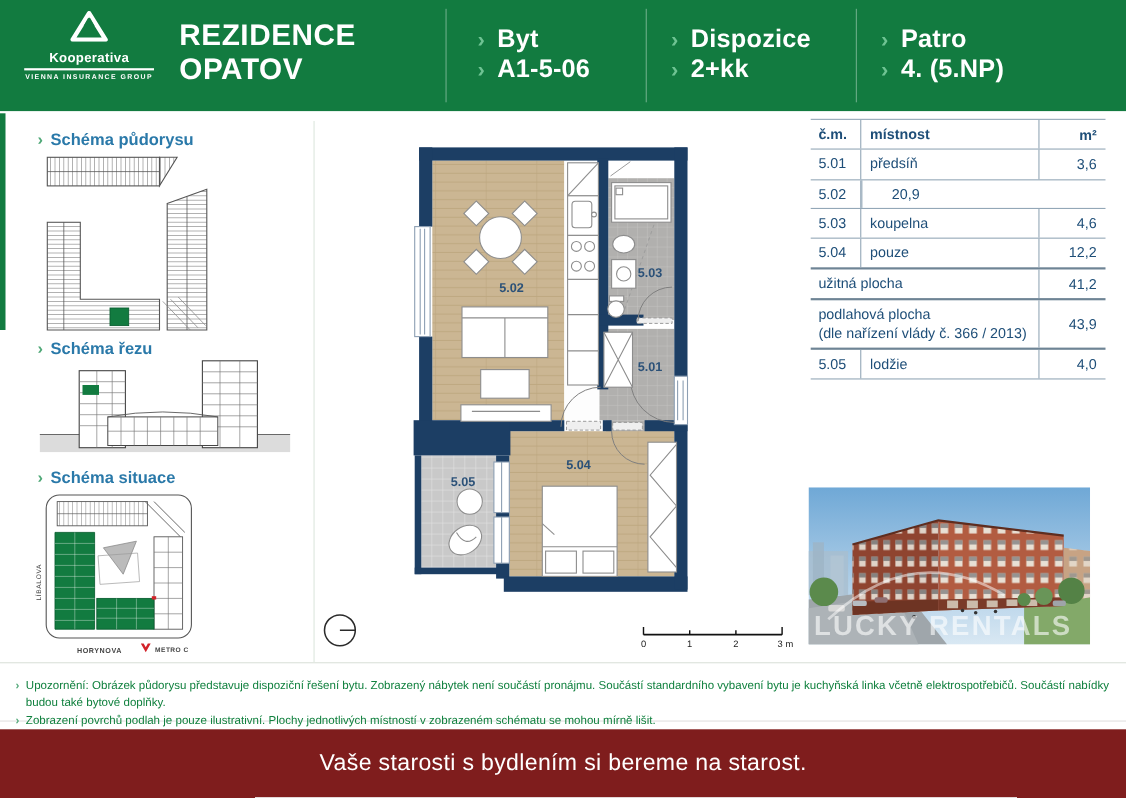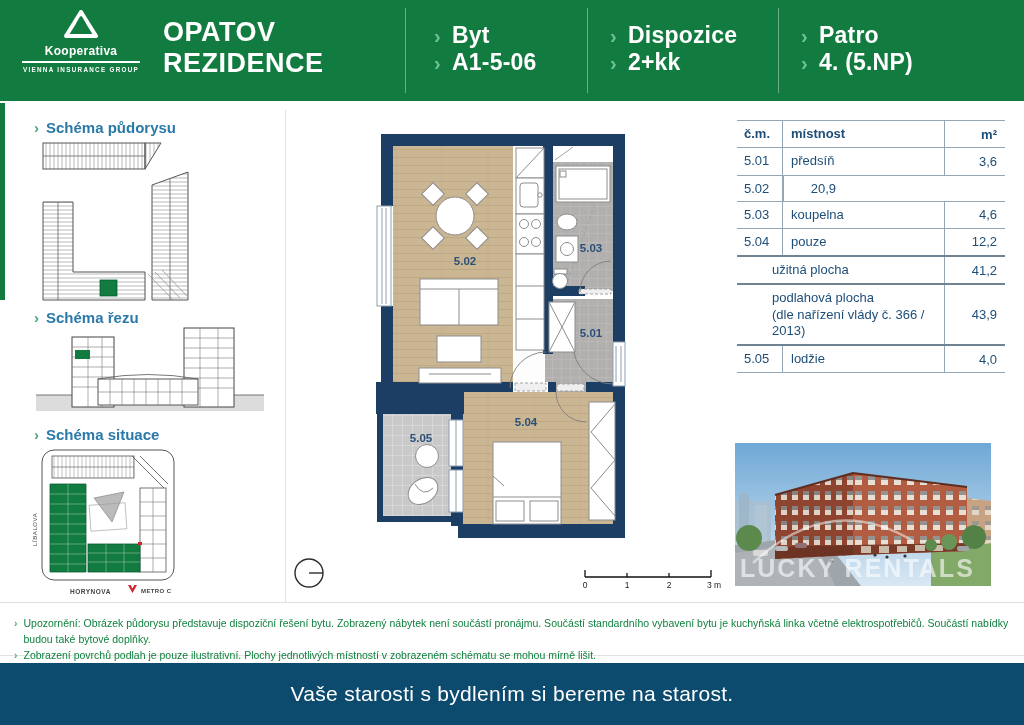--- a/index.html
+++ b/index.html
@@ -22,36 +22,36 @@
   .left-green-stripe{position:absolute;left:0;top:103px;width:5px;height:197px;background:#127B40;}
   .v-sep{position:absolute;left:285px;top:110px;width:1px;height:492px;background:#dde7de;}
   .h-sep1{position:absolute;left:0;top:602px;width:1024px;height:1px;background:#dbe2da;}
   .h-sep2{position:absolute;left:0;top:655px;width:1024px;height:1px;background:#e2e2e2;}
   
   .schema-title{position:absolute;display:flex;align-items:baseline;gap:7px;
                 color:#2A79A9;font-size:15px;font-weight:bold;}
   .schema-chev{color:#4FA877;font-size:15px;font-weight:bold;}
   .schema-img{position:absolute;}
   
-  .rtable{position:absolute;left:737px;top:120px;width:268px;color:#1E4E78;font-size:13px;
+  .rtable{position:absolute;left:737px;top:108px;width:268px;color:#1E4E78;font-size:13px;
           border-top:1px solid #93A7B7;}
   .tr{display:flex;border-bottom:1px solid #93A7B7;align-items:stretch;}
   .tr.hvy{border-bottom:2px solid #6E8495;}
   .c1{width:38px;padding:5px 0 5px 7px;border-right:1px solid #93A7B7;}
   .c2{flex:1;padding:5px 8px;line-height:1.25;}
-  .c12{flex:1;padding:5px 8px 5px 7px;line-height:1.25;margin-left:28px;}
+  .c12{flex:1;padding:5px 8px 5px 7px;line-height:1.25;}
   .c3{width:52px;text-align:right;padding:5px 8px 5px 0;border-left:1px solid #93A7B7;
       display:flex;align-items:center;justify-content:flex-end;}
   .thead{font-weight:bold;}
   
   .disc{position:absolute;left:14px;top:615px;width:996px;color:#11813F;font-size:10.5px;line-height:16px;}
   .disc-row{display:flex;gap:6px;}
   .disc-chev{color:#55AA7C;font-weight:bold;}
   
-  .footer{position:absolute;left:0;top:663px;width:1024px;height:62px;background:#0c4a6e;}
+  .footer{position:absolute;left:0;top:663px;width:1024px;height:62px;background:#7f1d1d;}
   .footer-txt{width:100%;text-align:center;color:#fff;font-size:21px;line-height:62px;
               letter-spacing:.3px;}
   .abs{position:absolute;}
 </style>
 </head>
 <body>
 
 <div class="page">
 
   <div class="header">
@@ -60,22 +60,22 @@
         <path d="M20 2 L35 26 H5 Z" fill="none" stroke="#ffffff" stroke-width="4" stroke-linejoin="round"></path>
         <path d="M20 10 L26 20 H14 Z" fill="#127B40" stroke="#127B40" stroke-width="2"></path>
         <path d="M20 7 L24 14 M20 7 L16 14" stroke="#127B40" stroke-width="2.2"></path>
       </svg>
       <div class="logo-name">Kooperativa</div>
       <div class="logo-rule"></div>
       <div class="logo-vig">VIENNA INSURANCE GROUP</div>
     </div>
 
     <div class="title">
+      <div>REZIDENCE</div>
       <div>OPATOV</div>
-      <div>REZIDENCE</div>
     </div>
 
     <div class="hdr-divider" style="left:405px;"></div>
     <div class="hdr-divider" style="left:587px;"></div>
     <div class="hdr-divider" style="left:778px;"></div>
 
     <div class="hsec" style="left:434px;">
       <div class="hsec-row">
           <span class="hsec-chev">›</span>
         <span class="hsec-txt">Byt</span>

